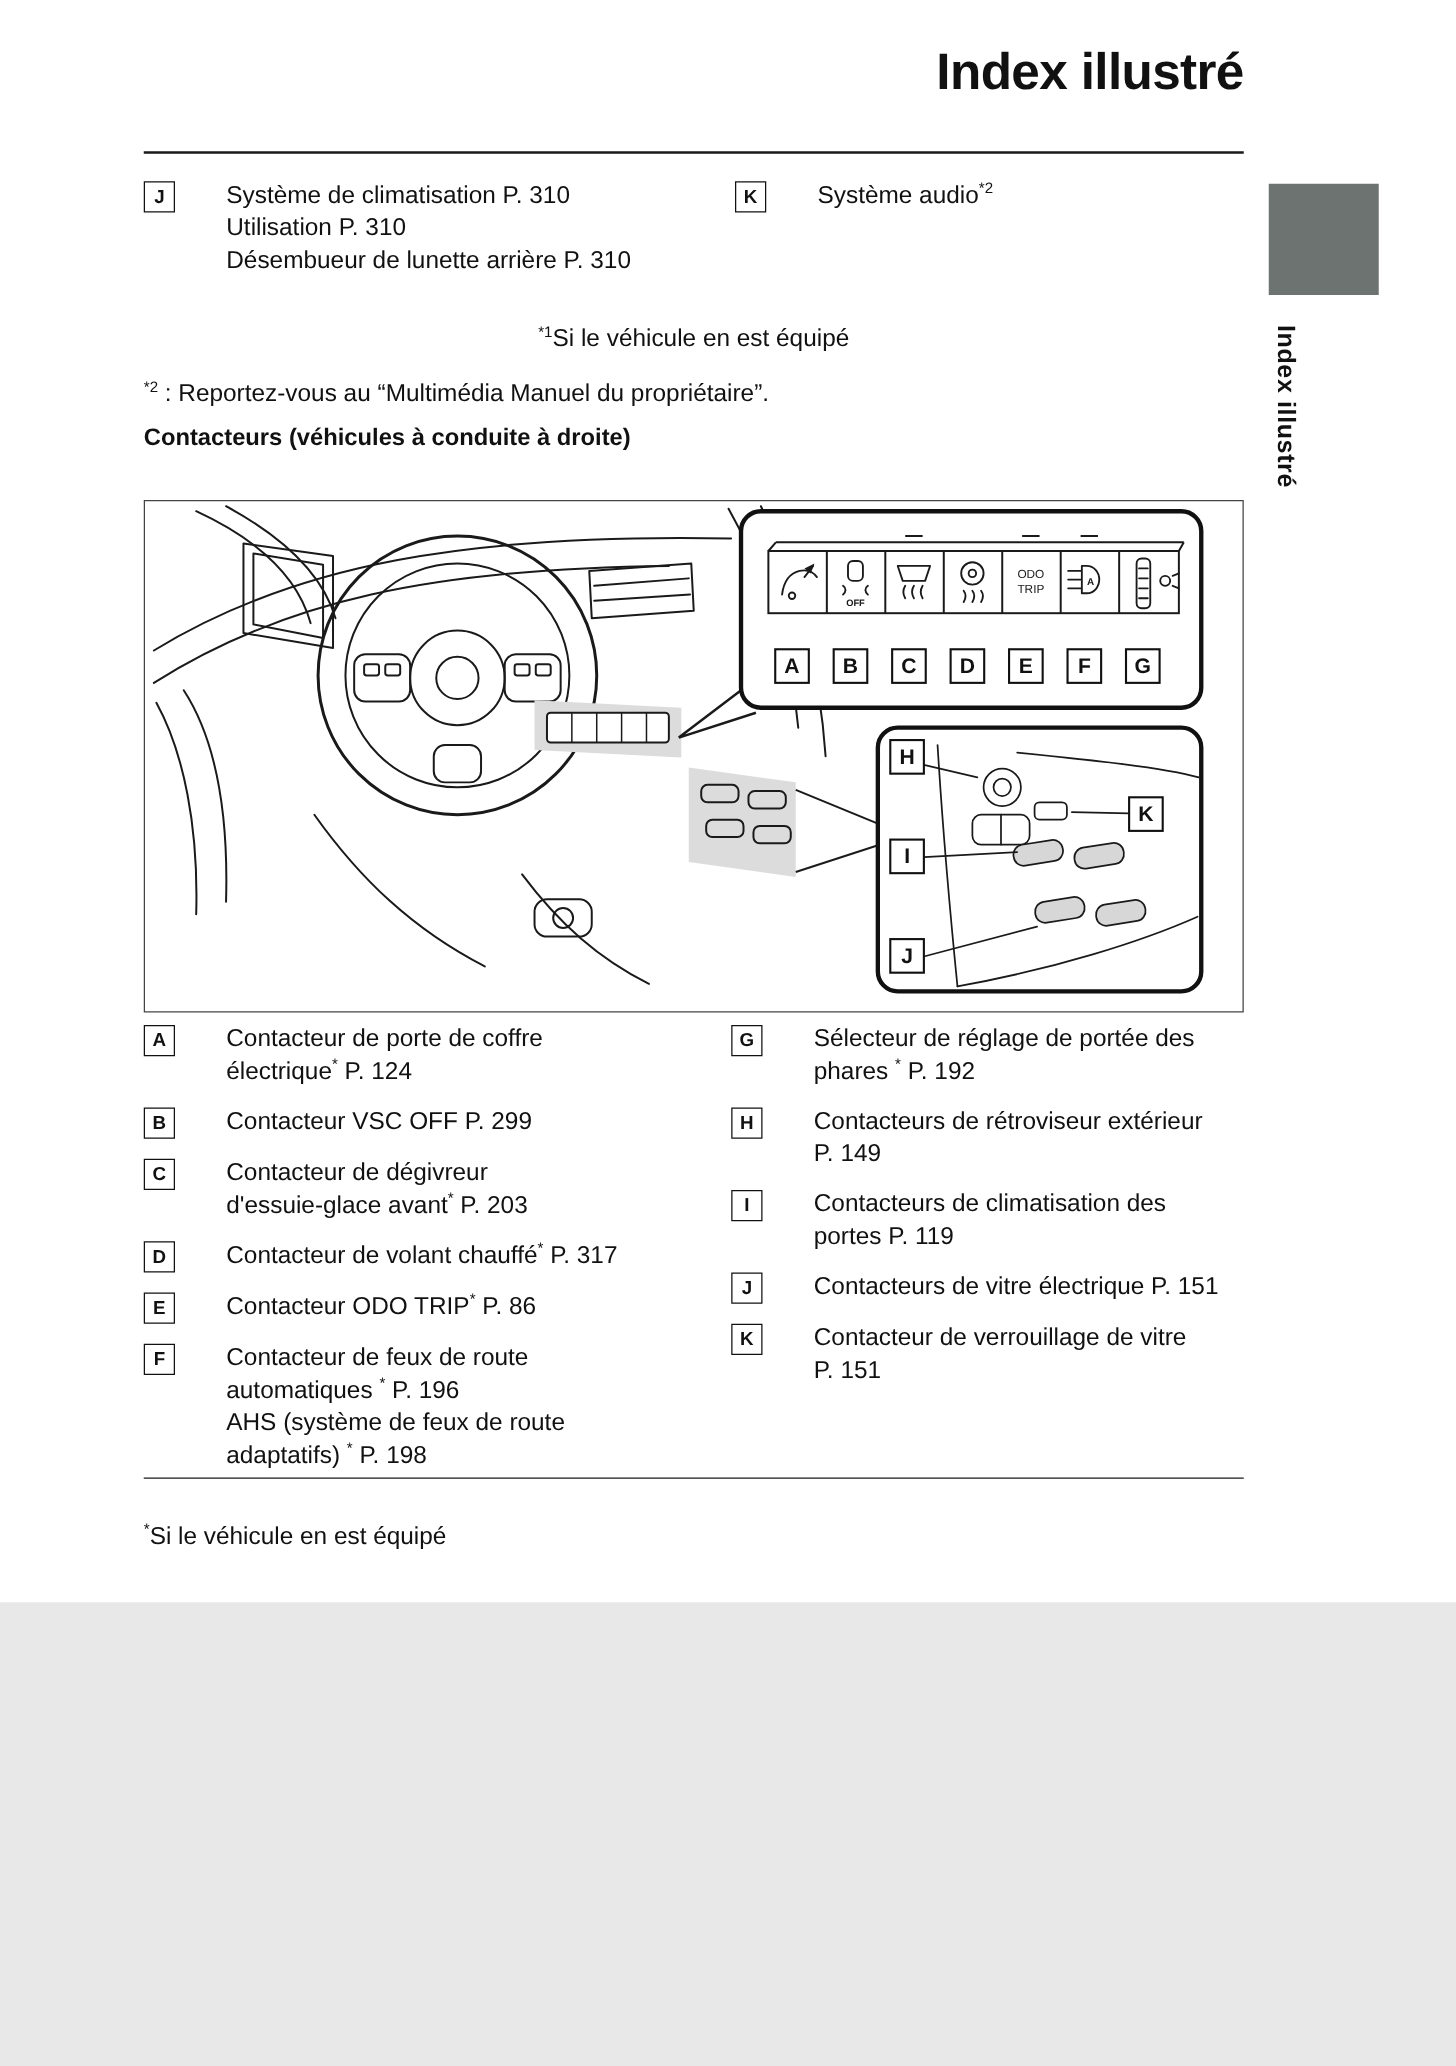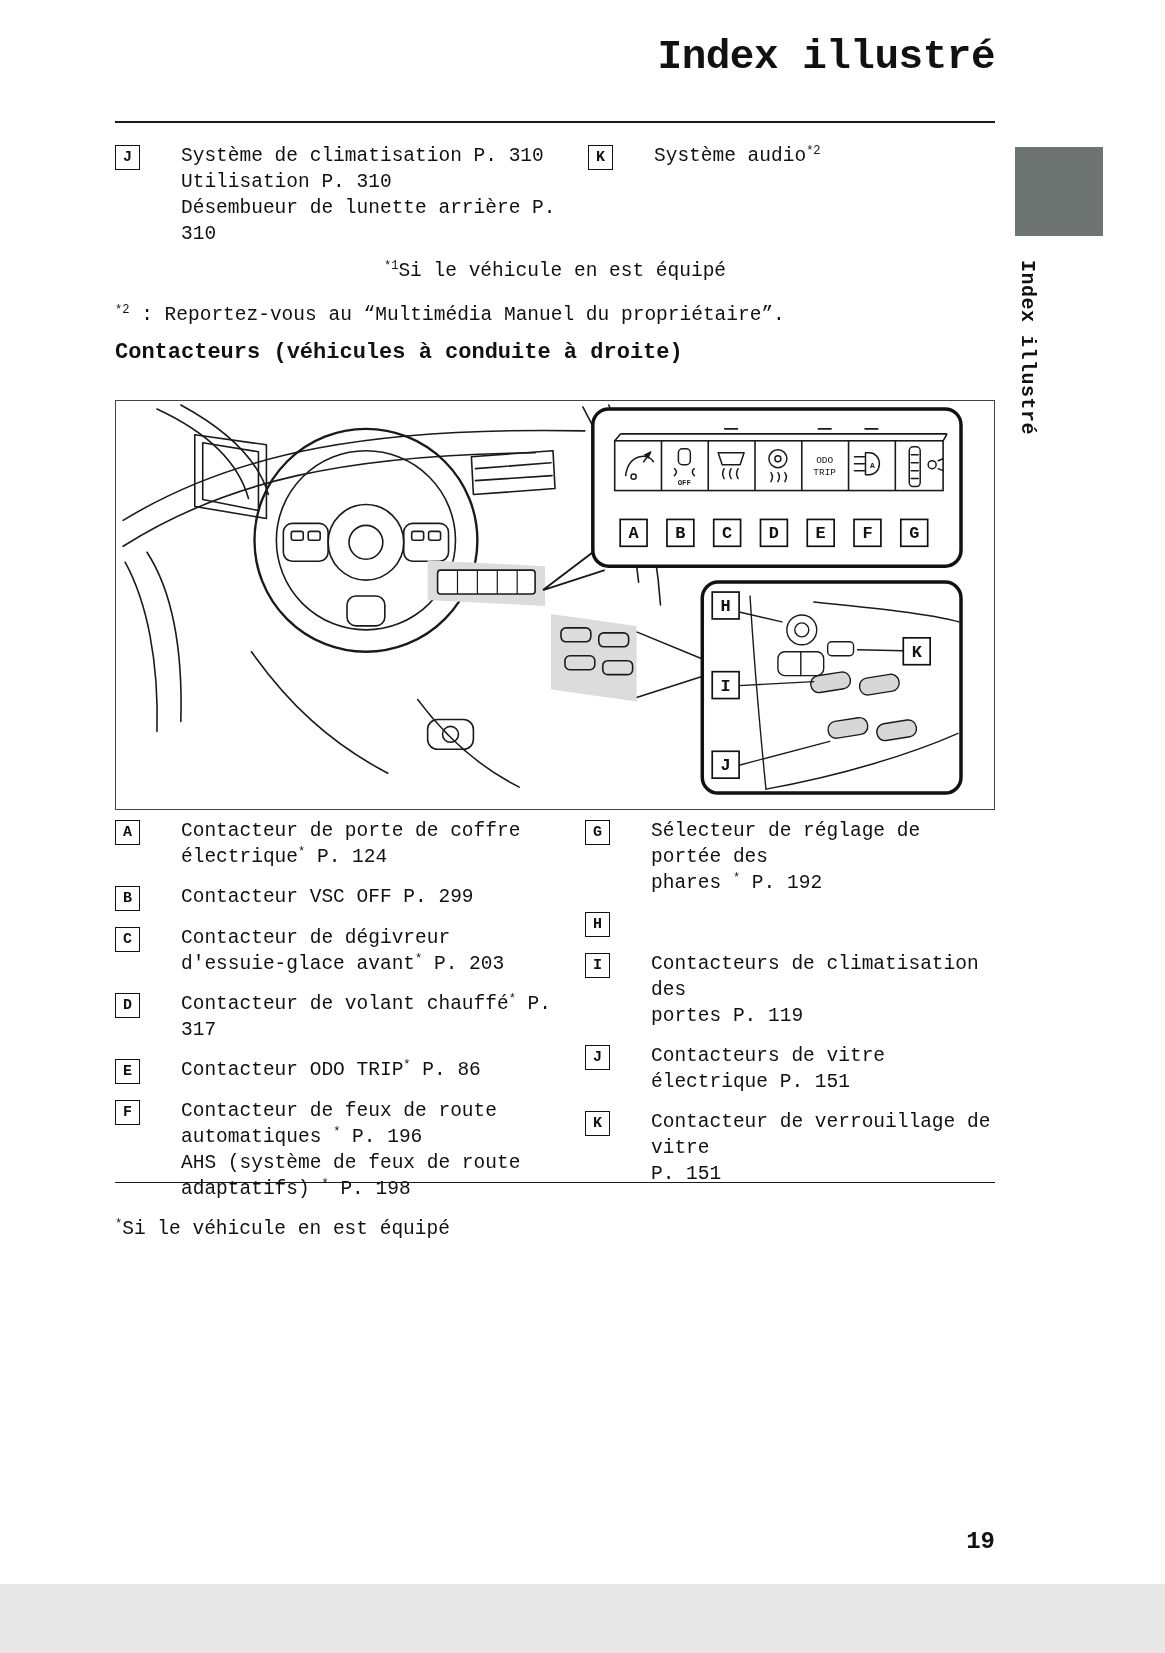--- a/index.html
+++ b/index.html
@@ -1,19 +1,19 @@
 <!DOCTYPE html>
 <html><head>
 <meta charset="utf-8">
 <style>
   html,body{margin:0;padding:0;background:#e8e8e8;}
   .page{
-    position:relative;width:1165px;height:1584px;margin:0 auto;
+    position:relative;width:1165px;height:1282px;margin:0 auto;
     background:#ffffff;color:#111;
-    font-family:Liberation Mono, monospace;
+    font-family:Liberation Sans, sans-serif;
     overflow:hidden;
   }
   sup{font-size:62%;vertical-align:super;line-height:0;}
   .page-title{
     position:absolute;left:115px;top:34px;width:880px;
     text-align:right;font-size:41px;font-weight:bold;letter-spacing:-0.5px;
   }
   .rule{position:absolute;left:115px;width:880px;border-top:2px solid #1a1a1a;height:0;}
   .rule-top{top:121px;}
   .rule-bottom{top:1182px;border-top-width:1.5px;}
@@ -29,21 +29,21 @@
   .letterbox{
     display:inline-flex;align-items:center;justify-content:center;
     width:23px;height:23px;flex:none;margin-top:2px;
     border:1.6px solid #111;font-size:15px;font-weight:bold;line-height:1;
   }
   .item-text{min-width:0;margin-left:28px;}
   .fn{position:absolute;left:115px;width:880px;font-size:19.5px;line-height:26px;}
   .fn1{top:258px;text-align:center;}
   .fn2{top:302px;}
   .fn-bottom{top:1216px;}
-  .section-heading{position:absolute;left:115px;top:340px;font-size:22px;font-weight:bold;}
+  .section-heading{position:absolute;left:115px;top:340px;font-size:19px;font-weight:bold;}
   .diagram{
     position:absolute;left:115px;top:400px;width:880px;height:410px;
     border:1px solid #444;box-sizing:border-box;background:#fff;
   }
   .lists{position:absolute;left:115px;top:818px;width:880px;display:flex;}
   .col-left{width:470px;flex:none;}
   .col-right{flex:1;}
   .page-number{position:absolute;left:115px;top:1528px;width:880px;text-align:right;font-size:24px;font-weight:bold;}
 </style>
 </head>
@@ -285,20 +285,24 @@
     <div class="col-right">
         <div class="idx-item">
           <span class="letterbox">G</span>
           <div class="item-text">
             <div>Sélecteur de réglage de portée des</div>
             <div>phares <sup>*</sup> P. 192</div>
           </div>
         </div>
         <div class="idx-item">
           <span class="letterbox">H</span>
+          <div class="item-text">
+            <div>Contacteurs de rétroviseur extérieur</div>
+            <div>P. 149</div>
+          </div>
         </div>
         <div class="idx-item">
           <span class="letterbox">I</span>
           <div class="item-text">
             <div>Contacteurs de climatisation des</div>
             <div>portes P. 119</div>
           </div>
         </div>
         <div class="idx-item">
           <span class="letterbox">J</span>

